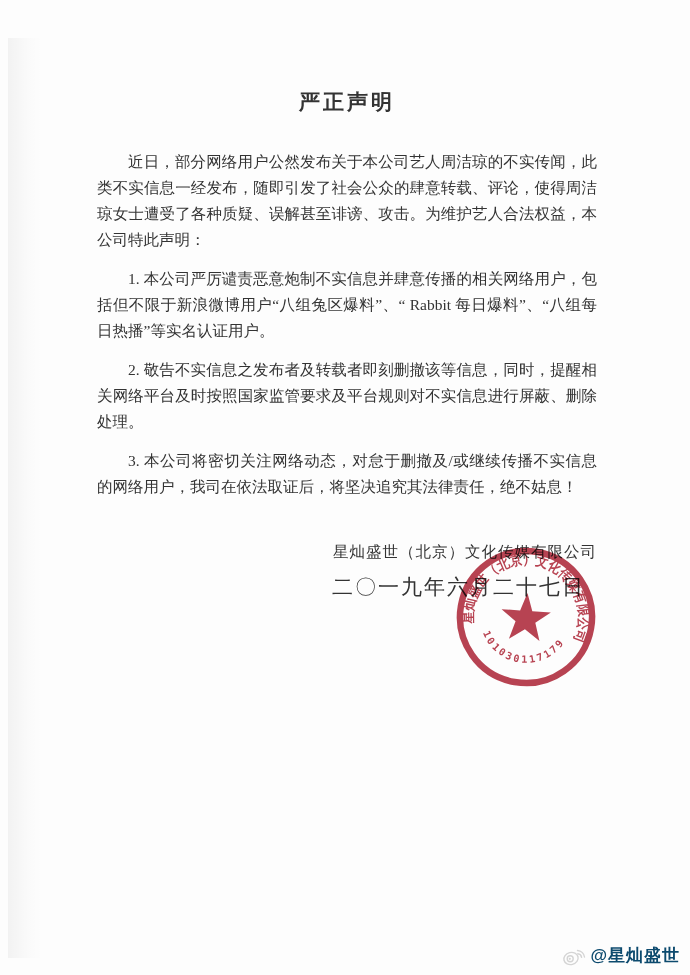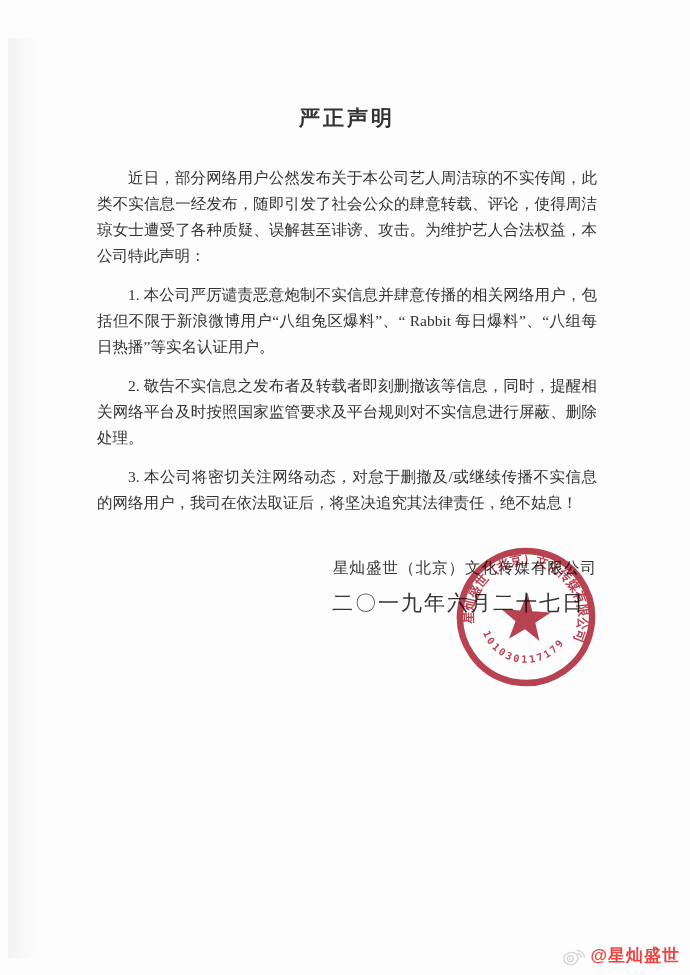--- a/index.html
+++ b/index.html
@@ -14,21 +14,21 @@
   .page{
     position:absolute;inset:0;
   }
   .scan-band{
     position:absolute;left:8px;top:38px;width:34px;height:920px;
     background:linear-gradient(to right, rgba(0,0,0,0.045), rgba(0,0,0,0.012) 60%, rgba(0,0,0,0));
     pointer-events:none;
   }
   .content{
     position:absolute;
-    left:97px;top:104px;width:500px;
+    left:97px;top:88px;width:500px;
   }
   .doc-title{
     text-align:center;
     font-size:21px;
     font-weight:bold;
     letter-spacing:3px;
     color:#333;
     margin:0 0 33px 0;
   }
   .doc-body p{
@@ -62,21 +62,21 @@
     mix-blend-mode:multiply;
     opacity:0.88;
     pointer-events:none;
   }
   .watermark{
     position:absolute;
     right:10px;bottom:8px;
     display:flex;
     align-items:center;
     gap:3px;
-    color:#ef4444;
+    color:#0c4a6e;
   }
   .watermark .wm-text{
     font-family:"Liberation Sans","DejaVu Sans",sans-serif;
     font-size:17px;
     font-weight:bold;
     letter-spacing:1px;
   }
 </style>
 </head>
 <body>

